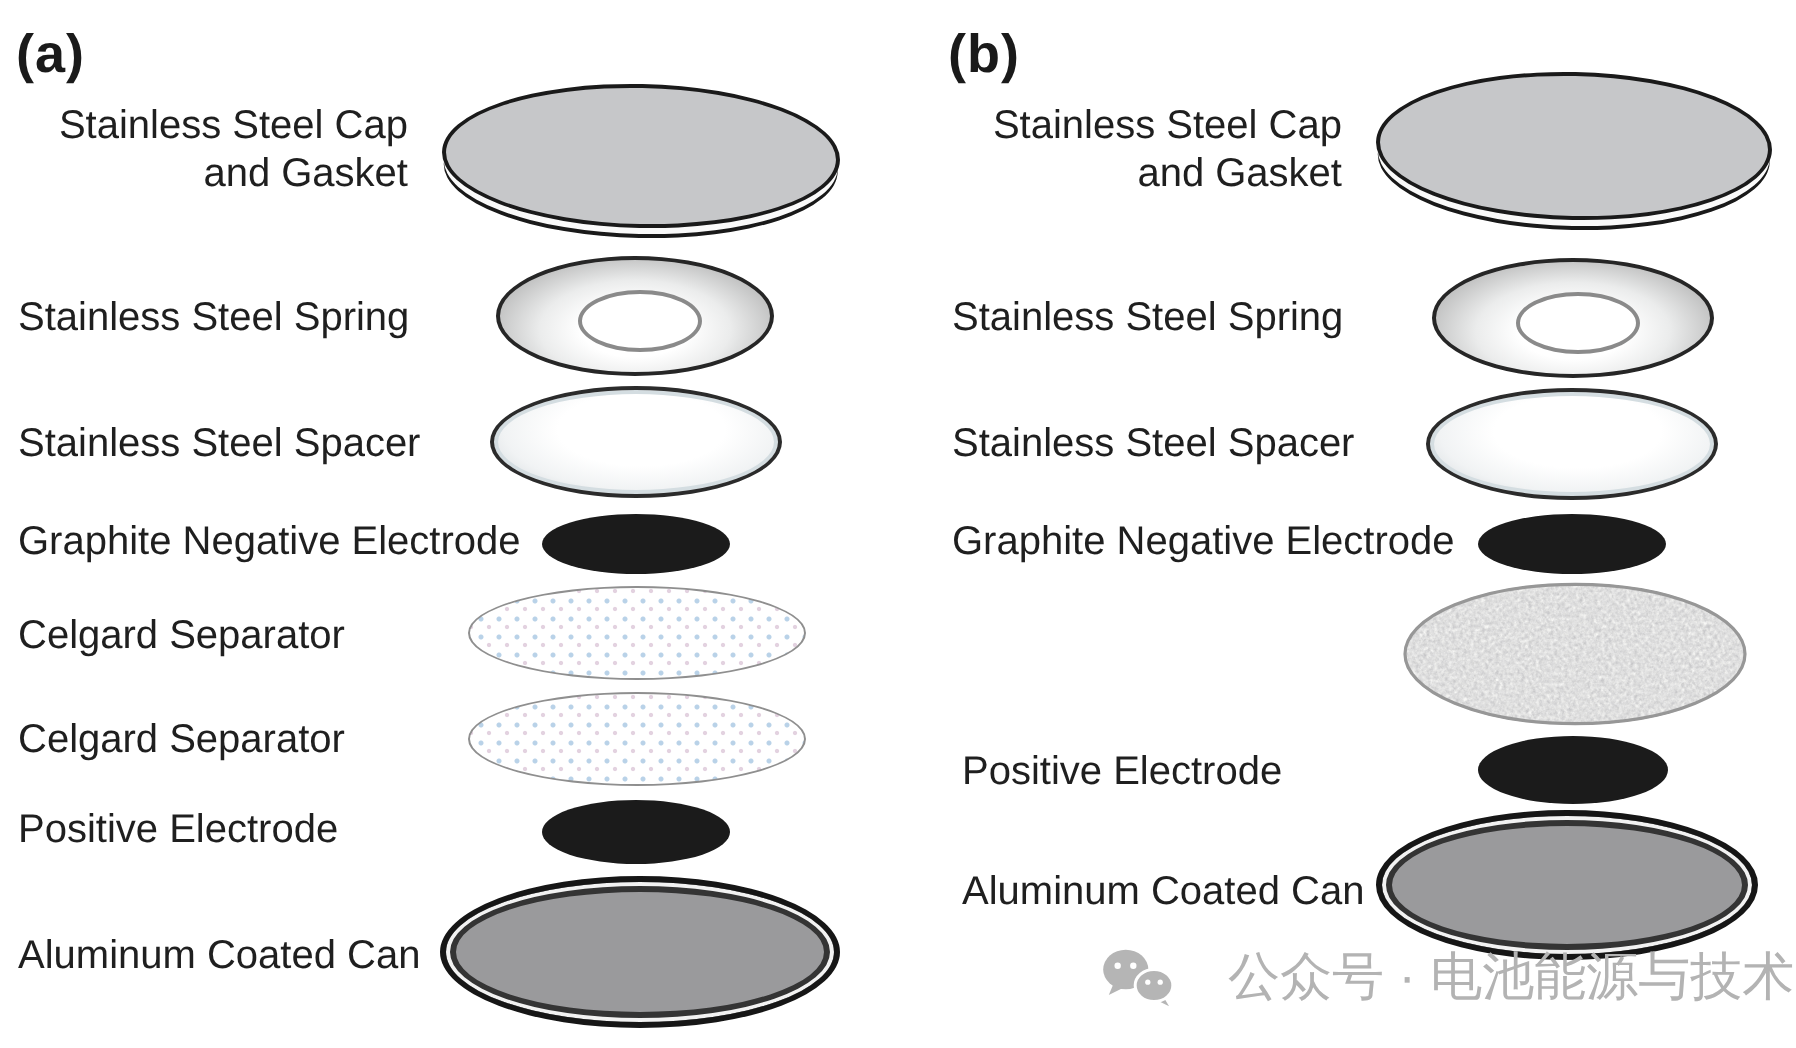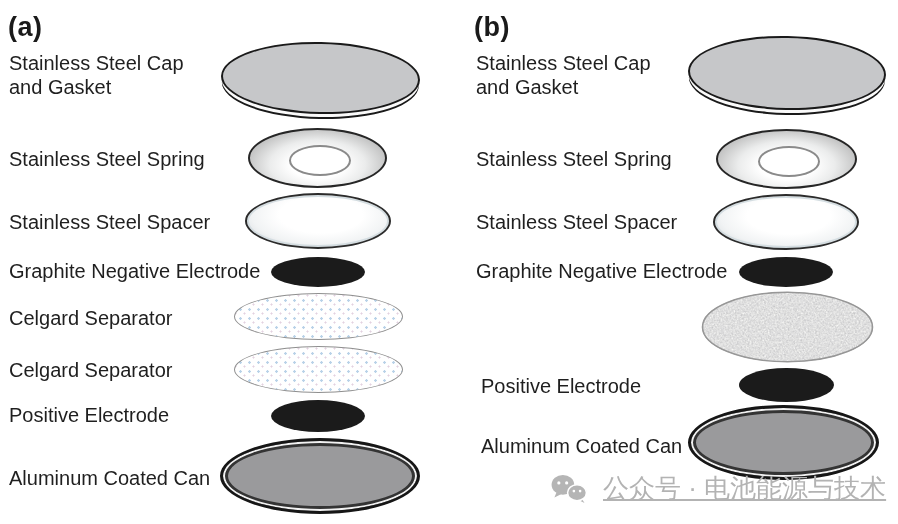--- a/index.html
+++ b/index.html
@@ -18,20 +18,21 @@
     font-weight: 700;
     color: #1a1a1a;
     letter-spacing: 0.5px;
   }
   .layer-label {
     position: absolute;
     font-size: 20px;
     line-height: 24px;
     color: #1f1f1f;
     white-space: nowrap;
+    text-align: right;
   }
   .layer-label.wrap2 { white-space: normal; width: 195px; }
   .disc {
     position: absolute;
     border-radius: 50%;
     box-sizing: border-box;
   }
   
   .cap {
     background: #c6c7c9;
@@ -76,26 +77,25 @@
     background: #9a9a9c;
     border: 3px solid #161616;
     box-shadow: inset 0 0 0 2px #f2f2f2, inset 0 0 0 5px #343434;
   }
   .watermark {
     position: absolute;
     left: 550px;
     top: 471px;
     display: flex;
     align-items: center;
-    gap: 15px;
+    gap: 26px;
     font-size: 26px;
     color: #b3b3b3;
     z-index: 5;
     white-space: nowrap;
-    text-decoration: underline;
   }
 </style>
 </head>
 <body>
 
 <div class="stage">
 
   <div class="panel-letter" style="left:8px; top:12px;">(a)</div>
 
   <div class="layer-label wrap2" style="left:9px; top:51px;">Stainless Steel Cap and Gasket</div>

